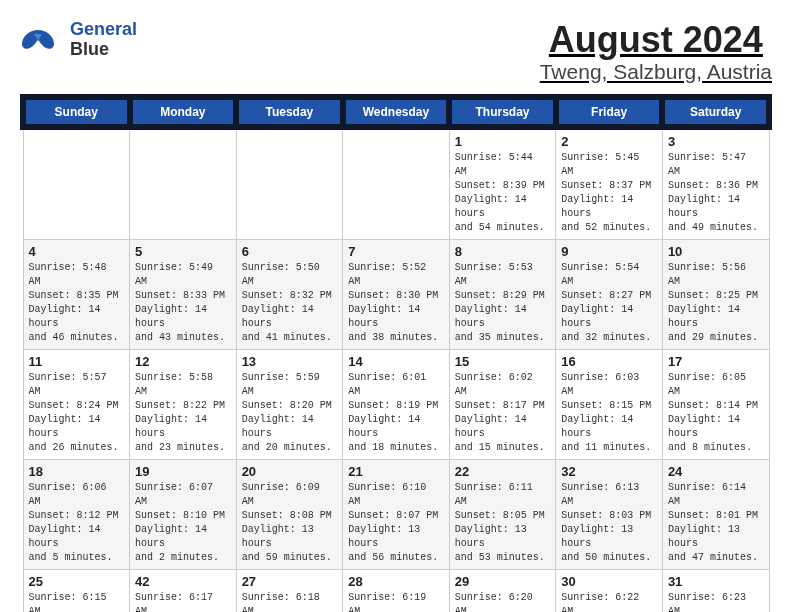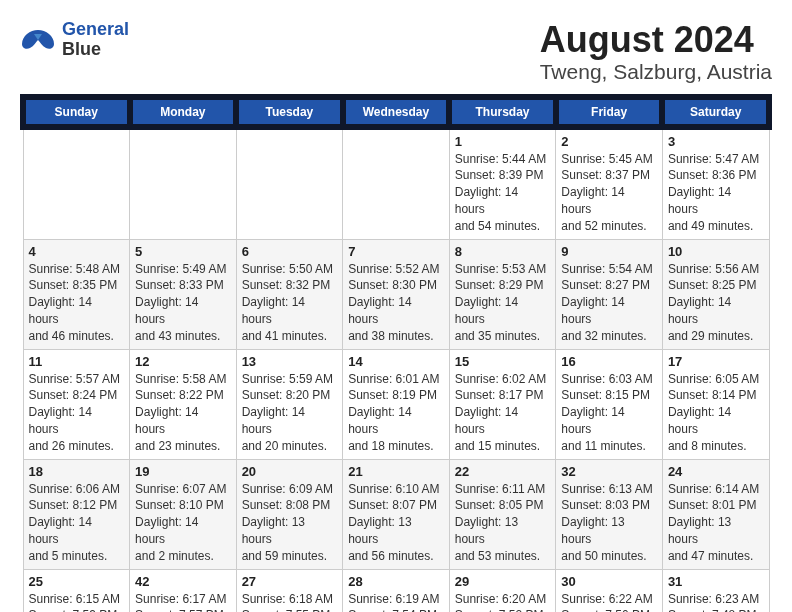--- a/index.html
+++ b/index.html
@@ -12,37 +12,38 @@
     }
     .header {
       display: flex;
       justify-content: space-between;
       align-items: flex-start;
       margin-bottom: 10px;
     }
     .logo {
       display: flex;
       align-items: center;
-      gap: 6px;
+      gap: 14px;
     }
     .logo-text {
       font-size: 18px;
       font-weight: bold;
       color: #333;
       line-height: 1.1;
     }
     .logo-text span {
       color: #2255aa;
     }
     .logo-bird {
       width: 36px;
       height: 28px;
     }
     .title-block {
-      text-align: left;
+      text-align: center;
+      text-decoration: underline;
     }
     .title-block .month-year {
       font-size: 36px;
       font-weight: bold;
       color: #222;
       line-height: 1.1;
     }
     .title-block .location {
       font-size: 21px;
       color: #444;
@@ -76,21 +77,22 @@
     .day-num {
       font-size: 13px;
       font-weight: bold;
       color: #222;
       display: block;
       margin-bottom: 2px;
     }
     .day-info {
       color: #333;
       line-height: 1.4;
-      font-size: 12px;
+      font-size: 10px;
+      font-family: Liberation Mono, monospace;
     }
     .empty-cell {
       background: #fff !important;
     }
   </style>
 </head>
 <body>
 
 <div class="header">
   <div class="logo">

